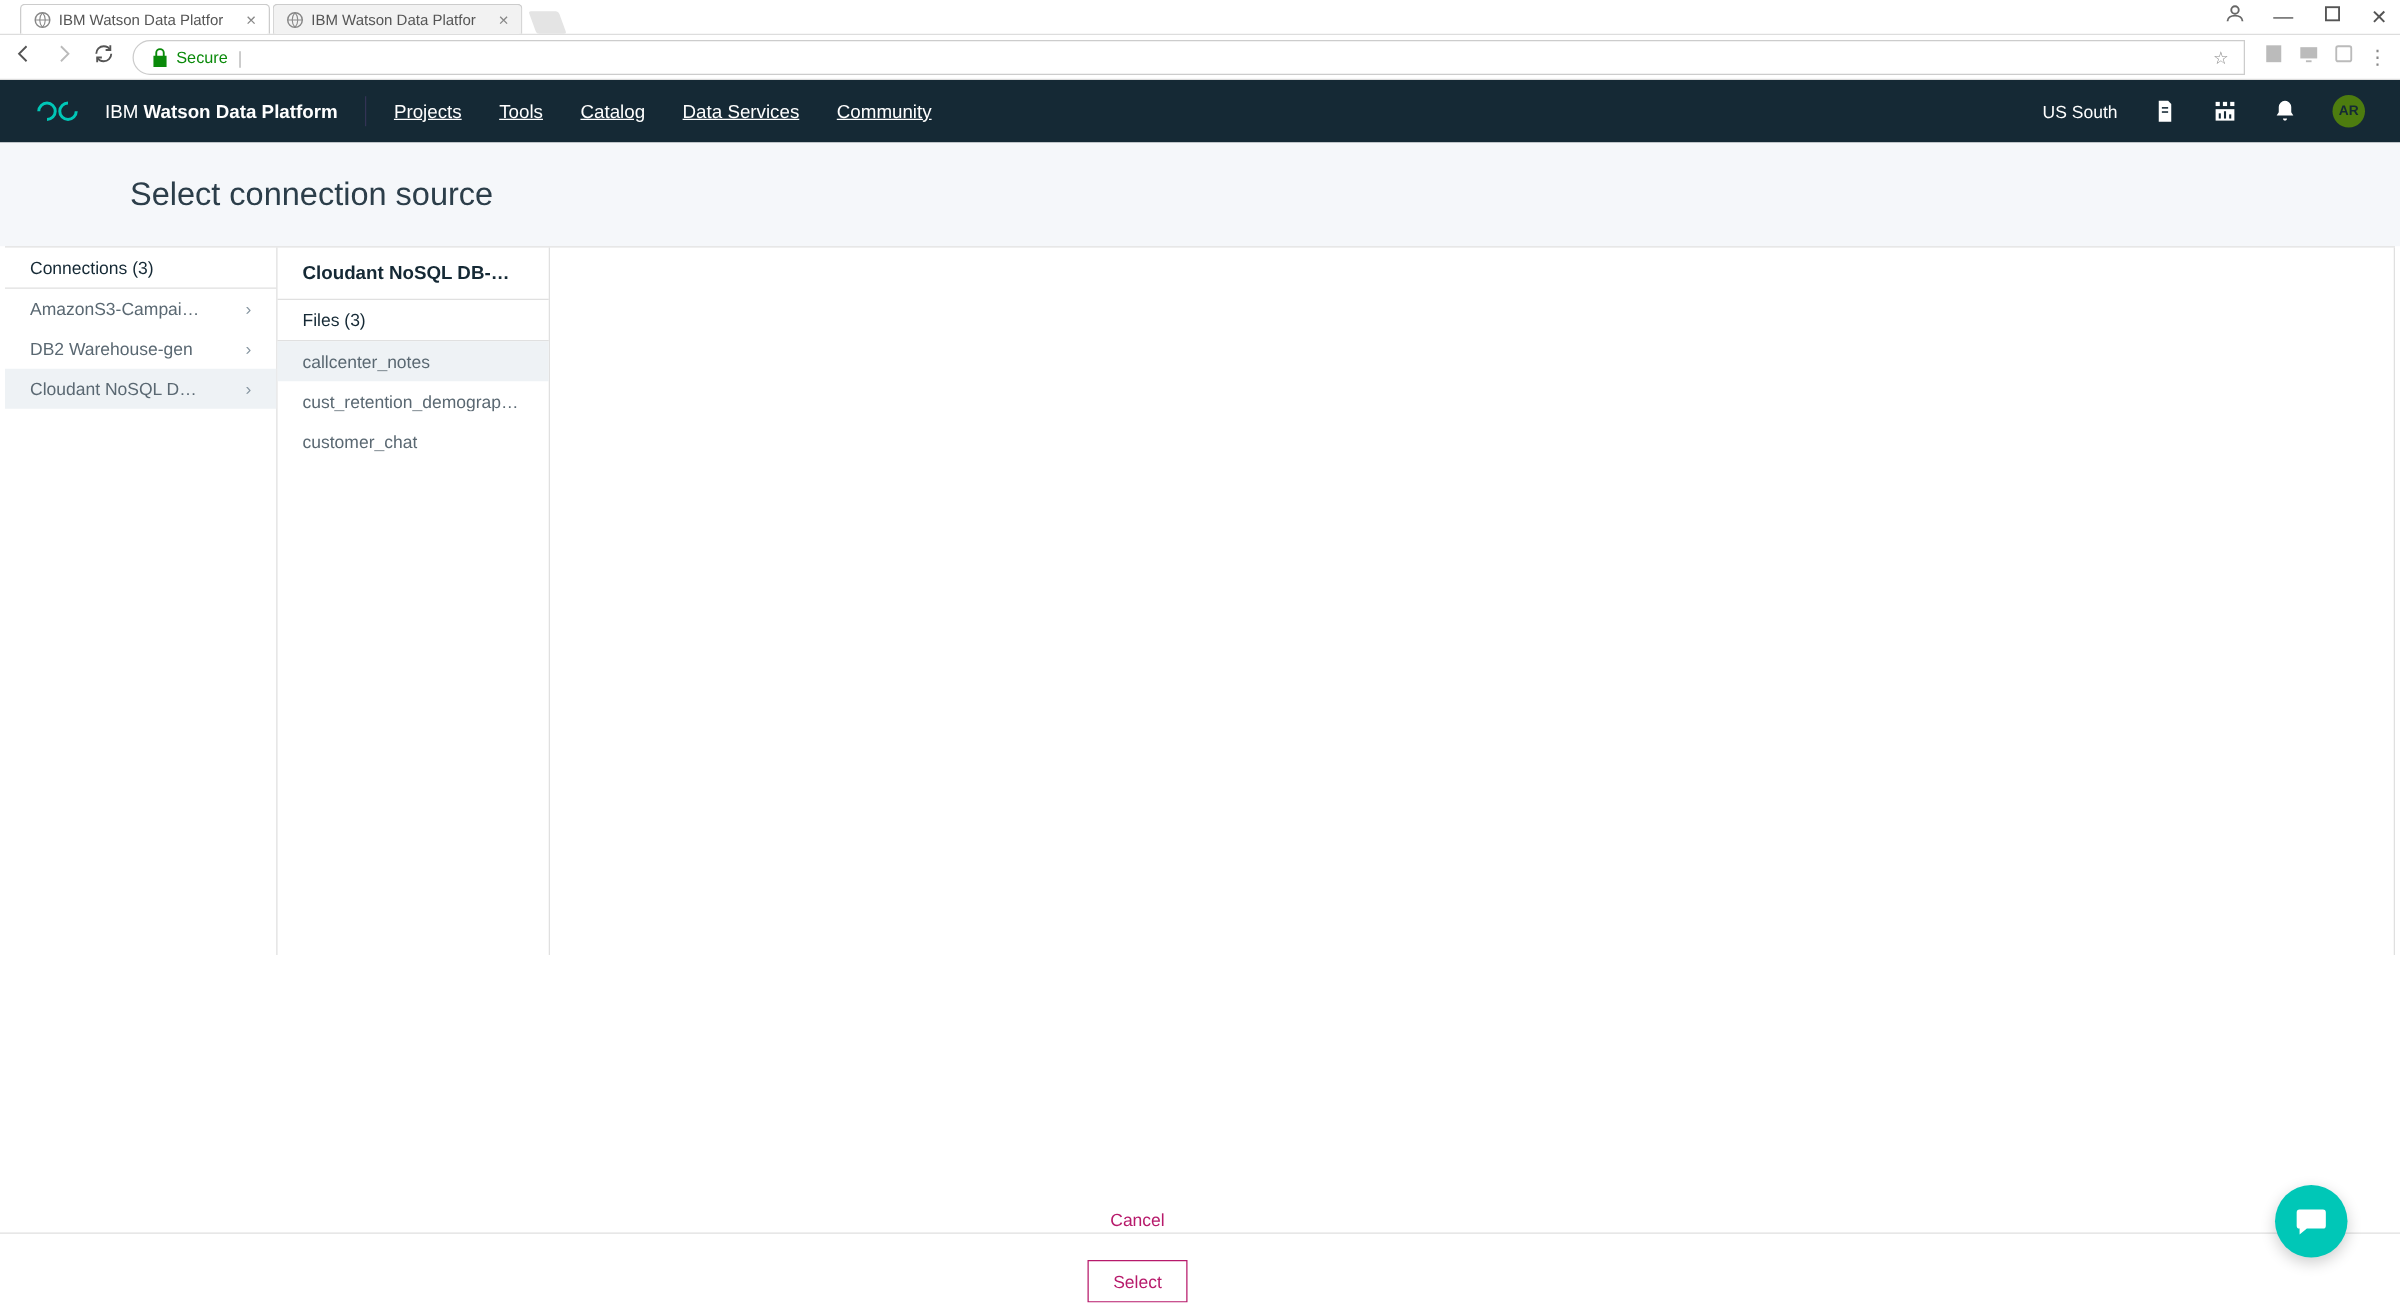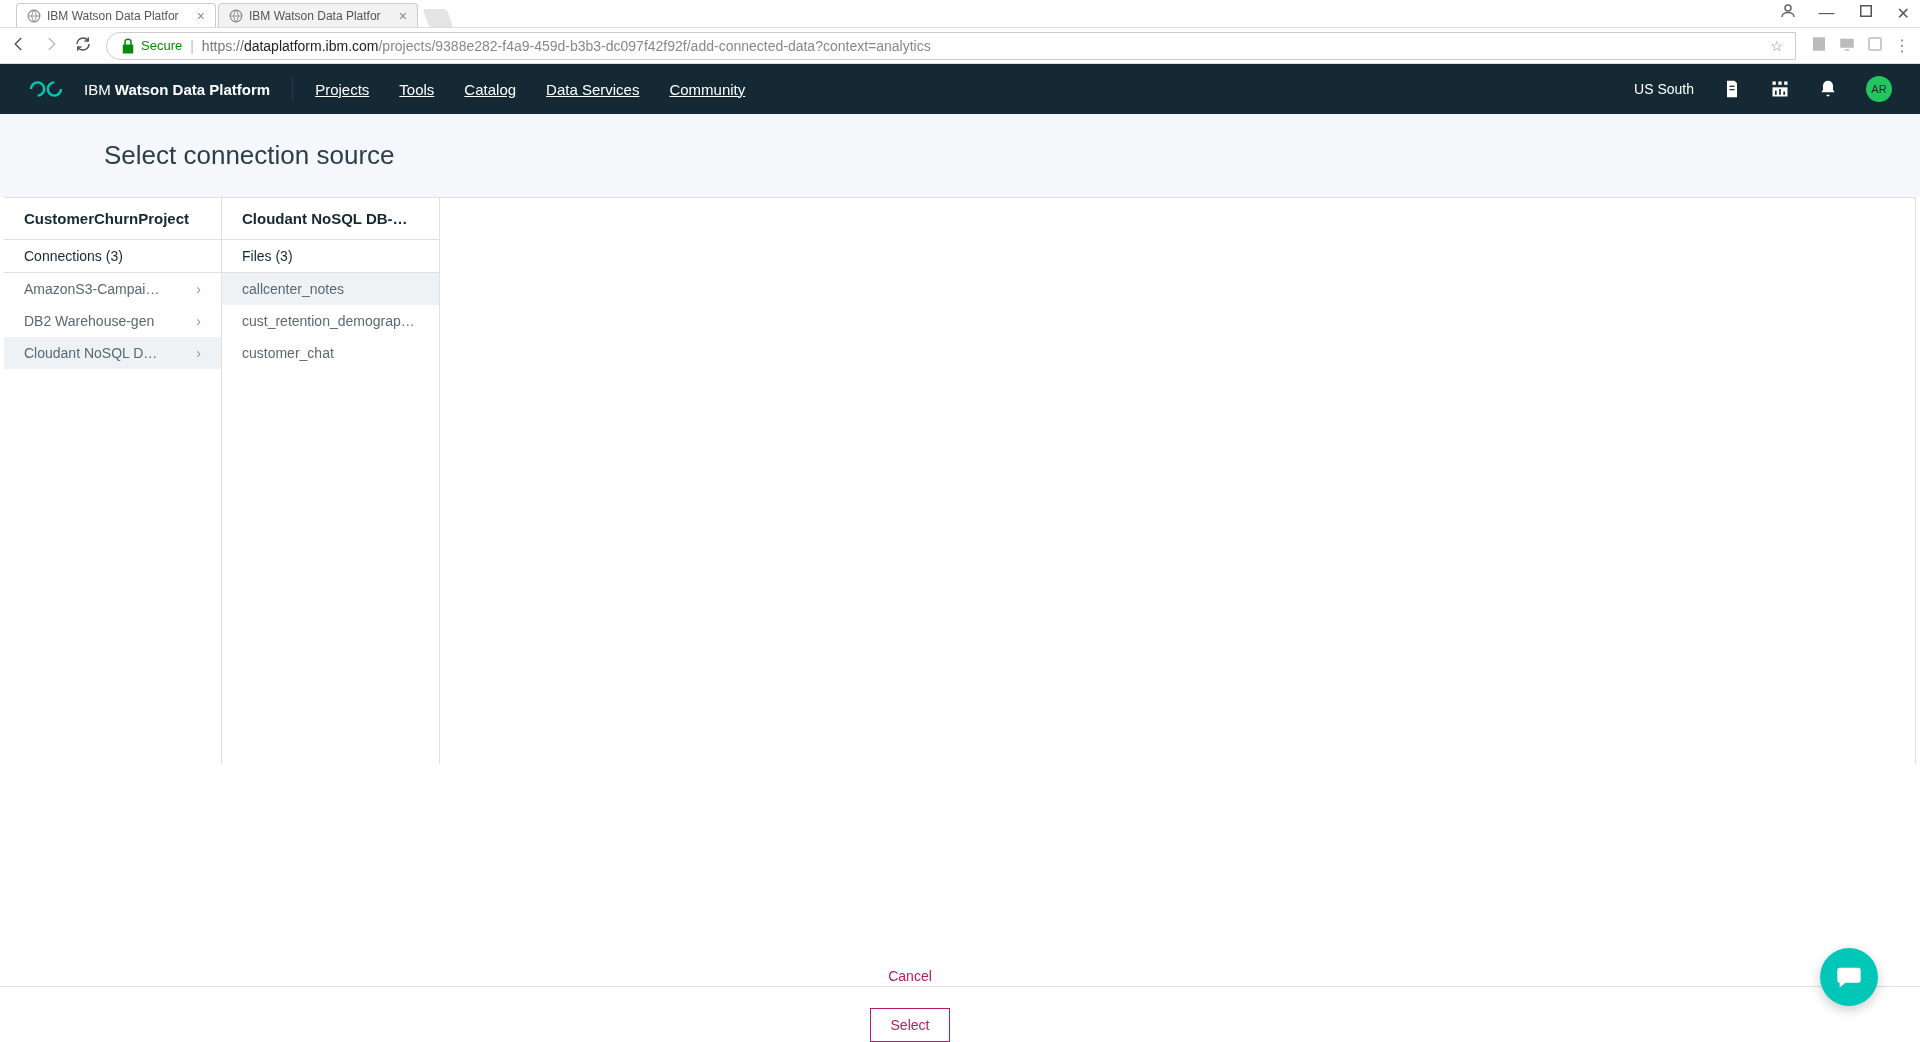--- a/index.html
+++ b/index.html
@@ -34,21 +34,21 @@
   .app-logo { margin-right: 20px; display:flex; align-items:center;}
   .app-brand { font-size: 15px; font-weight: 300; margin-right: 22px; white-space: nowrap; }
   .app-brand b { font-weight: 600; }
   .app-divider { width: 1px; height: 24px; background: #335; margin-right: 22px; }
   .app-nav { display: flex; gap: 30px; text-decoration: underline; }
   .app-nav a { color: #fff; font-size: 15px; text-decoration: none; }
   .app-right { margin-left: auto; display: flex; align-items: center; gap: 28px; }
   .app-region { font-size: 14px; color: #ffffff; }
   .app-icon { color: #fff; }
   .app-icon svg { width: 20px; height: 20px; display:block;}
-  .avatar { width: 26px; height: 26px; border-radius: 50%; background: #22c55e; color: #152935; display: flex; align-items: center; justify-content: center; font-size: 11px; font-weight: 400; }
+  .avatar { width: 26px; height: 26px; border-radius: 50%; background: #4d7c0f; color: #152935; display: flex; align-items: center; justify-content: center; font-size: 11px; font-weight: 700; }
 
   
   .page-title-wrap { padding: 26px 0 26px 104px; background: #f5f7fa; }
   .page-title { font-size: 26px; font-weight: 300; color: #2c3e4a; }
 
   
   .panel { margin: 0 4px; background:#fff; border-top:1px solid #e0e0e0; display:flex; height: 567px;}
   .col { border-right: 1px solid #e0e0e0; display:flex; flex-direction:column;}
   .col1 { width: 218px; }
   .col2 { width: 218px; }
@@ -121,23 +121,20 @@
         <path d="M19 3v5h-5M5 21v-5h5"></path>
       </svg></span>
   <div class="url-box">
     <span class="secure">
       <svg width="12" height="12" viewBox="0 0 24 24" fill="#0a8a0a">
           <path d="M12 2a5 5 0 00-5 5v3H5v12h14V10h-2V7a5 5 0 00-5-5zm-3 5a3 3 0 016 0v3H9V7z"></path>
         </svg>
       <span>Secure</span>
     </span>
     <span class="divider">|</span>
-    <span>
-      <span>https://</span><span class="url-domain">dataplatform.ibm.com</span><span class="url-path">/projects/9388e282-f4a9-459d-b3b3-dc097f42f92f/add-connected-data?context=analytics</span>
-    </span>
     <span class="url-right">☆</span>
   </div>
   <div class="chrome-right-icons">
     <span class="dim"><svg viewBox="0 0 24 24" fill="#bbb">
           <rect x="4" y="3" width="16" height="18"></rect>
         </svg></span>
     <span class="dim"><svg viewBox="0 0 24 24" fill="#bbb">
           <rect x="3" y="5" width="18" height="12"></rect>
           <rect x="9" y="19" width="6" height="2"></rect>
         </svg></span>
@@ -194,21 +191,20 @@
     <span class="avatar">AR</span>
   </div>
 </div>
 
 <div class="page-title-wrap">
   <h1 class="page-title">Select connection source</h1>
 </div>
 
 <div class="panel">
   <div class="col col1">
-    <div class="col-header">CustomerChurnProject</div>
     <div class="col-sub">Connections (3)</div>
     <div class="col-item">
       <span class="label">AmazonS3-Campai…</span>
       <span class="chev">›</span>
     </div>
     <div class="col-item">
       <span class="label">DB2 Warehouse-gen</span>
       <span class="chev">›</span>
     </div>
     <div class="col-item selected">

